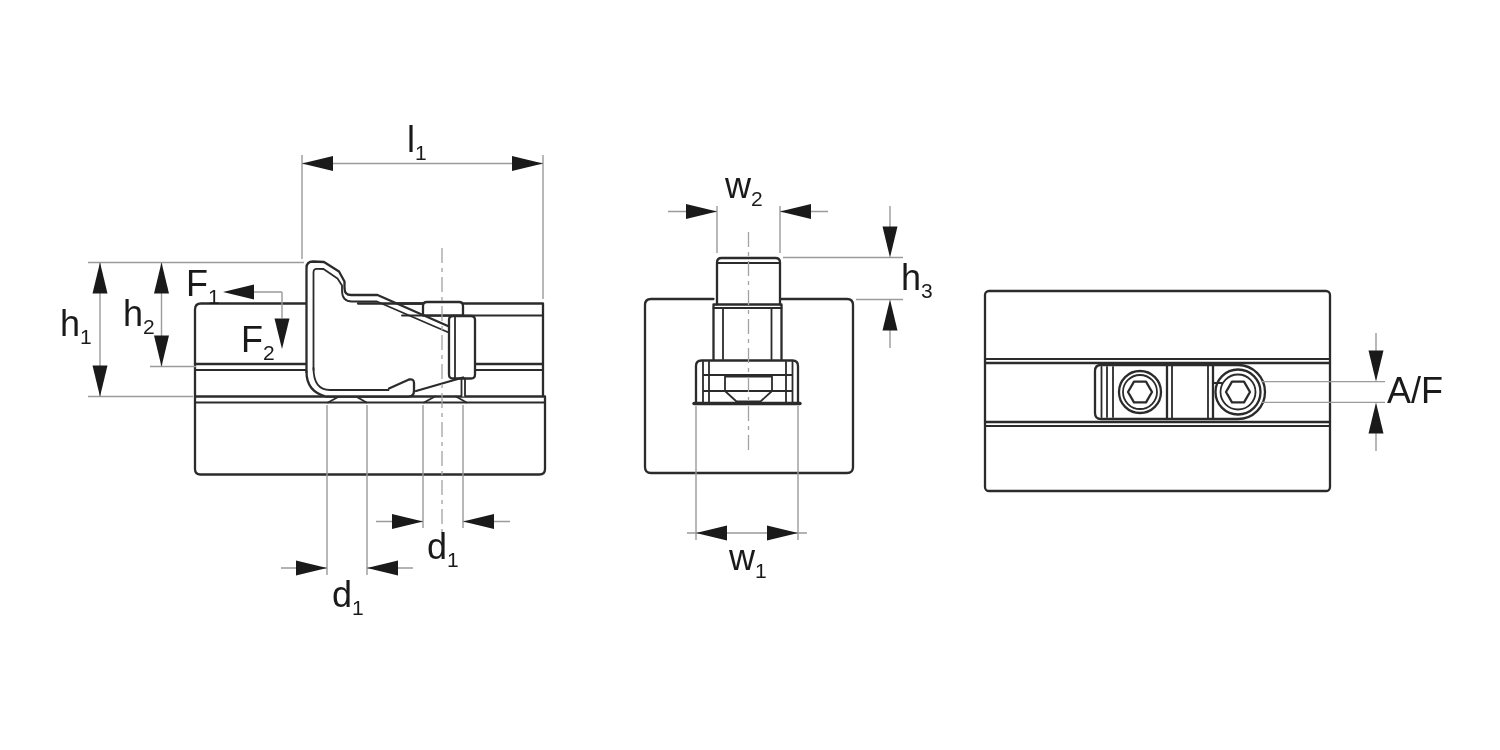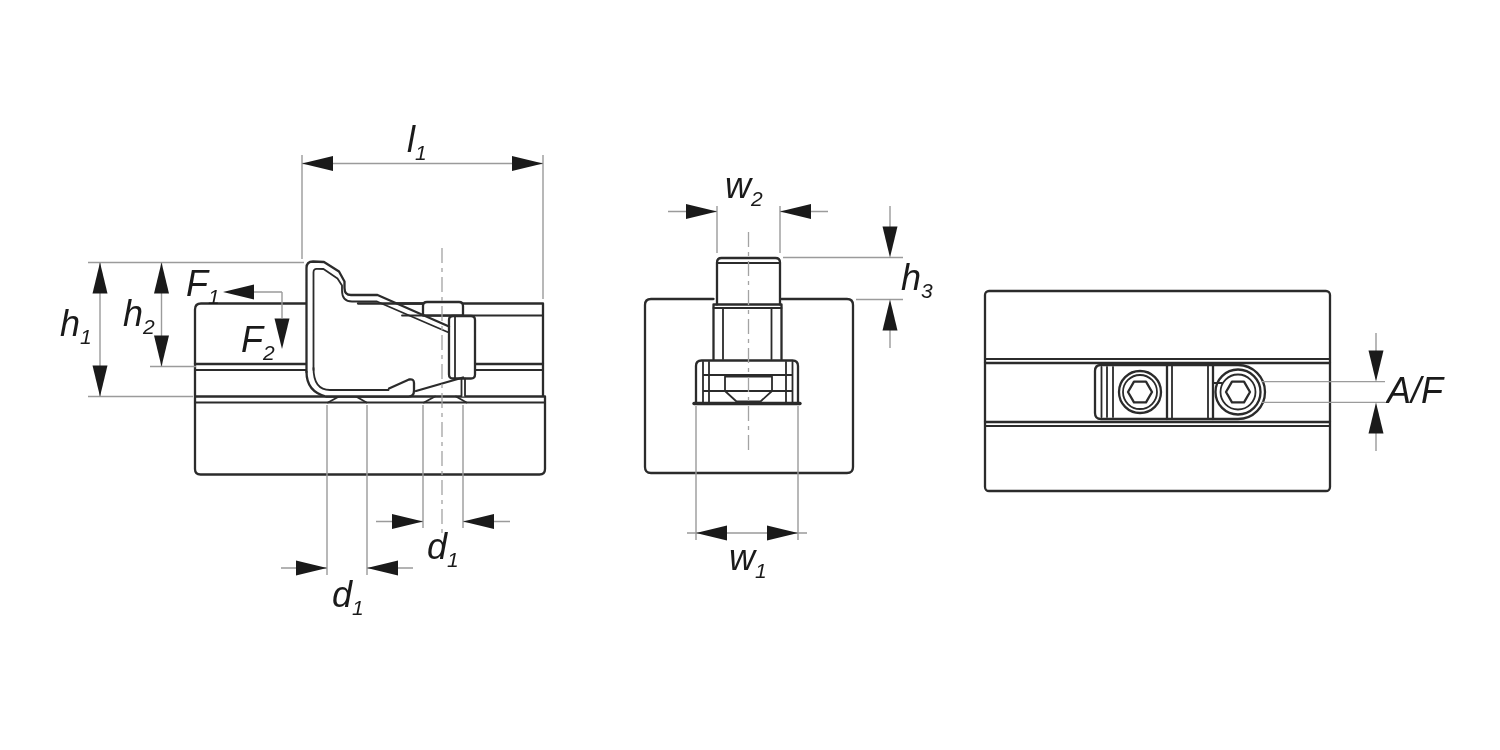--- a/index.html
+++ b/index.html
@@ -1,19 +1,19 @@
 <!DOCTYPE html>
 <html style="--bg: #ffffff; --ink: #2b2b2b; --ink2: #1a1a1a; --dim: #9b9b9b;"><head>
 <meta charset="utf-8">
 <style>
   :root{
     --bg:#ffffff; --ink:#2b2b2b; --ink2:#1a1a1a; --dim:#9b9b9b;
   }
   html,body{margin:0;padding:0;background:var(--bg);}
-  .stage{width:1500px;height:750px;background:var(--bg);overflow:hidden;font-style:italic;}
+  .stage{width:1500px;height:750px;background:var(--bg);overflow:hidden;}
   svg{display:block;}
   .part       {fill:#fff;stroke:var(--ink);stroke-width:2.3;stroke-linejoin:round;stroke-linecap:round;}
   .ol         {fill:none;stroke:var(--ink);stroke-width:2.3;stroke-linejoin:round;stroke-linecap:round;}
   .ol-heavy   {fill:none;stroke:var(--ink);stroke-width:3.4;stroke-linejoin:round;stroke-linecap:round;}
   .ol-thin    {fill:none;stroke:var(--ink);stroke-width:1.8;stroke-linejoin:round;stroke-linecap:round;}
   .white      {fill:#fff;stroke:none;}
   .dim        {fill:none;stroke:var(--dim);stroke-width:1.4;}
   .cl         {fill:none;stroke:#a3a3a3;stroke-width:1.3;stroke-dasharray:15 5 4 5;}
   .arrow      {fill:var(--ink2);stroke:none;}
   text.lbl    {fill:var(--ink2);font-family:"Liberation Sans","DejaVu Sans",sans-serif;font-size:36px;}

